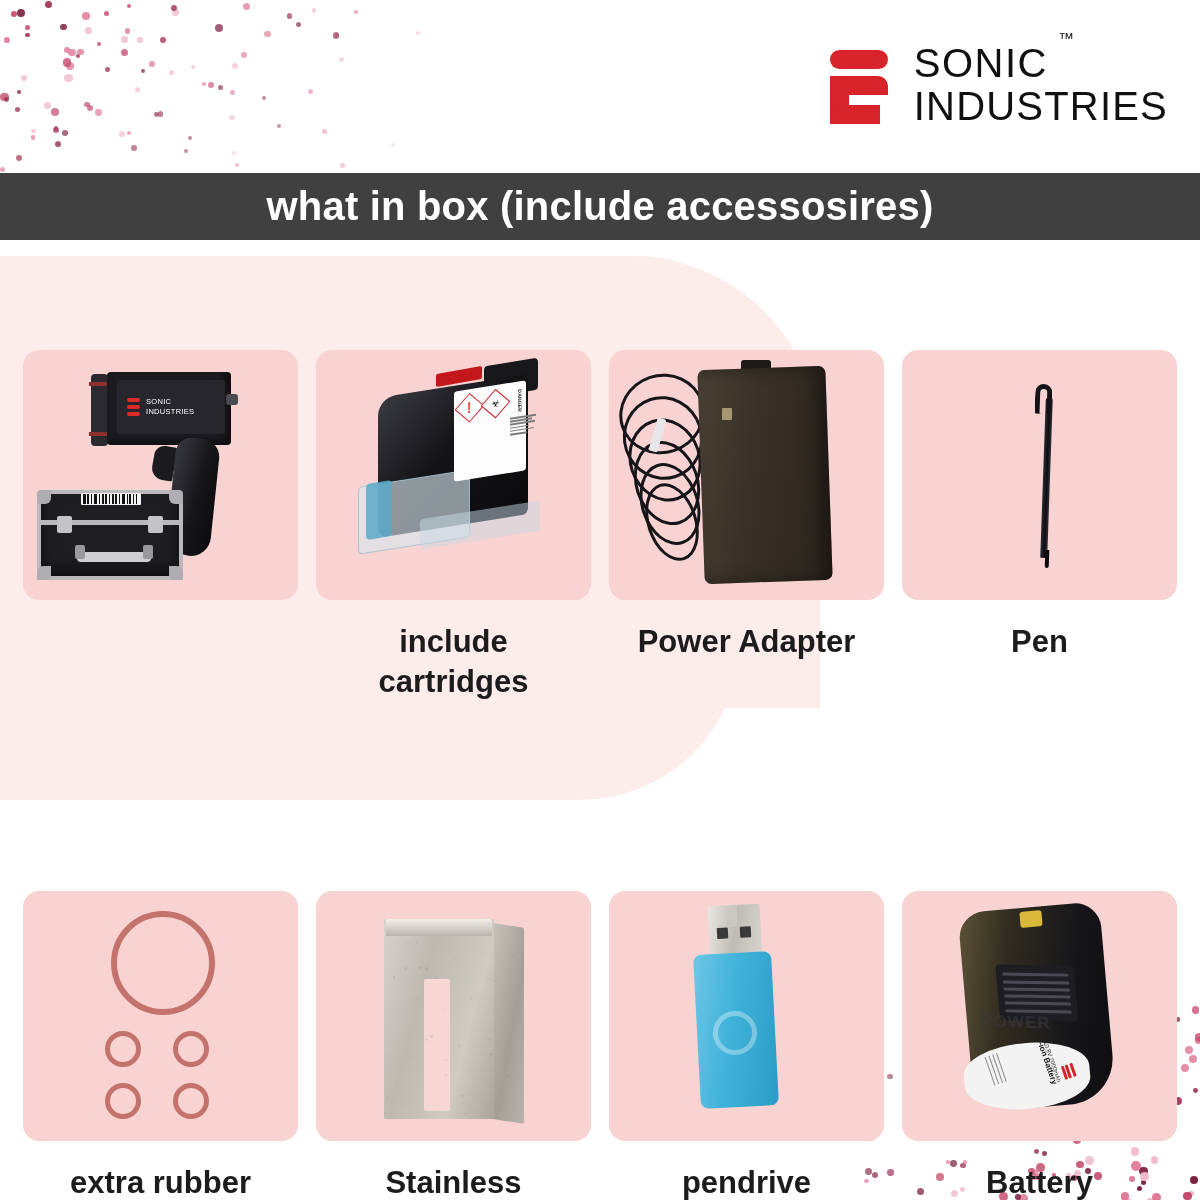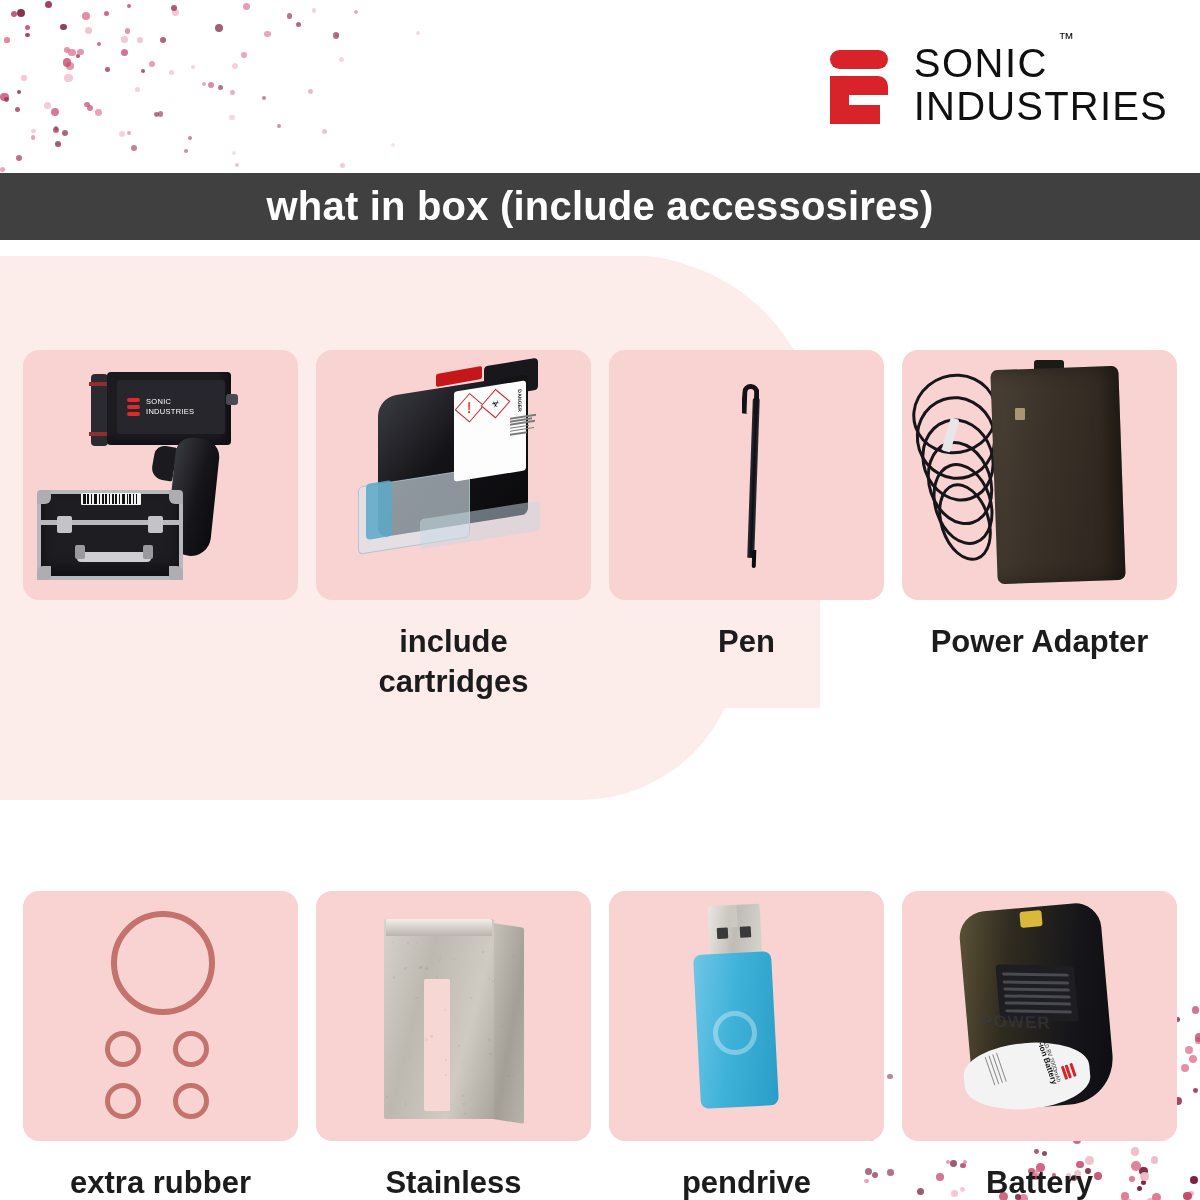--- a/index.html
+++ b/index.html
@@ -678,46 +678,46 @@
         </div>
       </div>
     </div>
     <div class="caption">include
 cartridges</div>
   </div>
 
   <div class="cell">
     <div class="card">
       <div class="art">
-        <div class="pen-shaft"></div>
-        <div class="pen-tip"></div>
-        <div class="pen-clip"></div>
-      </div>
-    </div>
-    <div class="caption">Pen</div>
-  </div>
-
-  <div class="cell">
-    <div class="card">
-      <div class="art">
         <div class="pa-cables" id="pa-cables">
             <i style="left: 2px; top: 4px; width: 86px; height: 80px; transform: rotate(-18deg);"></i>
             <i style="left: 6px; top: 26px; width: 80px; height: 84px; transform: rotate(-18deg);"></i>
             <i style="left: 12px; top: 48px; width: 72px; height: 84px; transform: rotate(-18deg);"></i>
             <i style="left: 18px; top: 70px; width: 64px; height: 86px; transform: rotate(-18deg);"></i>
             <i style="left: 24px; top: 92px; width: 58px; height: 84px; transform: rotate(-18deg);"></i>
             <i style="left: 30px; top: 112px; width: 50px; height: 80px; transform: rotate(-18deg);"></i>
           </div>
         <div class="pa-tie"></div>
         <div class="pa-nub"></div>
         <div class="pa-brick"></div>
         <div class="pa-mark"></div>
       </div>
     </div>
     <div class="caption">Power Adapter</div>
+  </div>
+
+  <div class="cell">
+    <div class="card">
+      <div class="art">
+        <div class="pen-shaft"></div>
+        <div class="pen-tip"></div>
+        <div class="pen-clip"></div>
+      </div>
+    </div>
+    <div class="caption">Pen</div>
   </div>
 
   <div class="cell row2">
     <div class="card">
       <div class="art">
         <div class="ring ring-big"></div>
         <div class="ring r-s r1"></div>
         <div class="ring r-s r2"></div>
         <div class="ring r-s r3"></div>
         <div class="ring r-s r4"></div>

